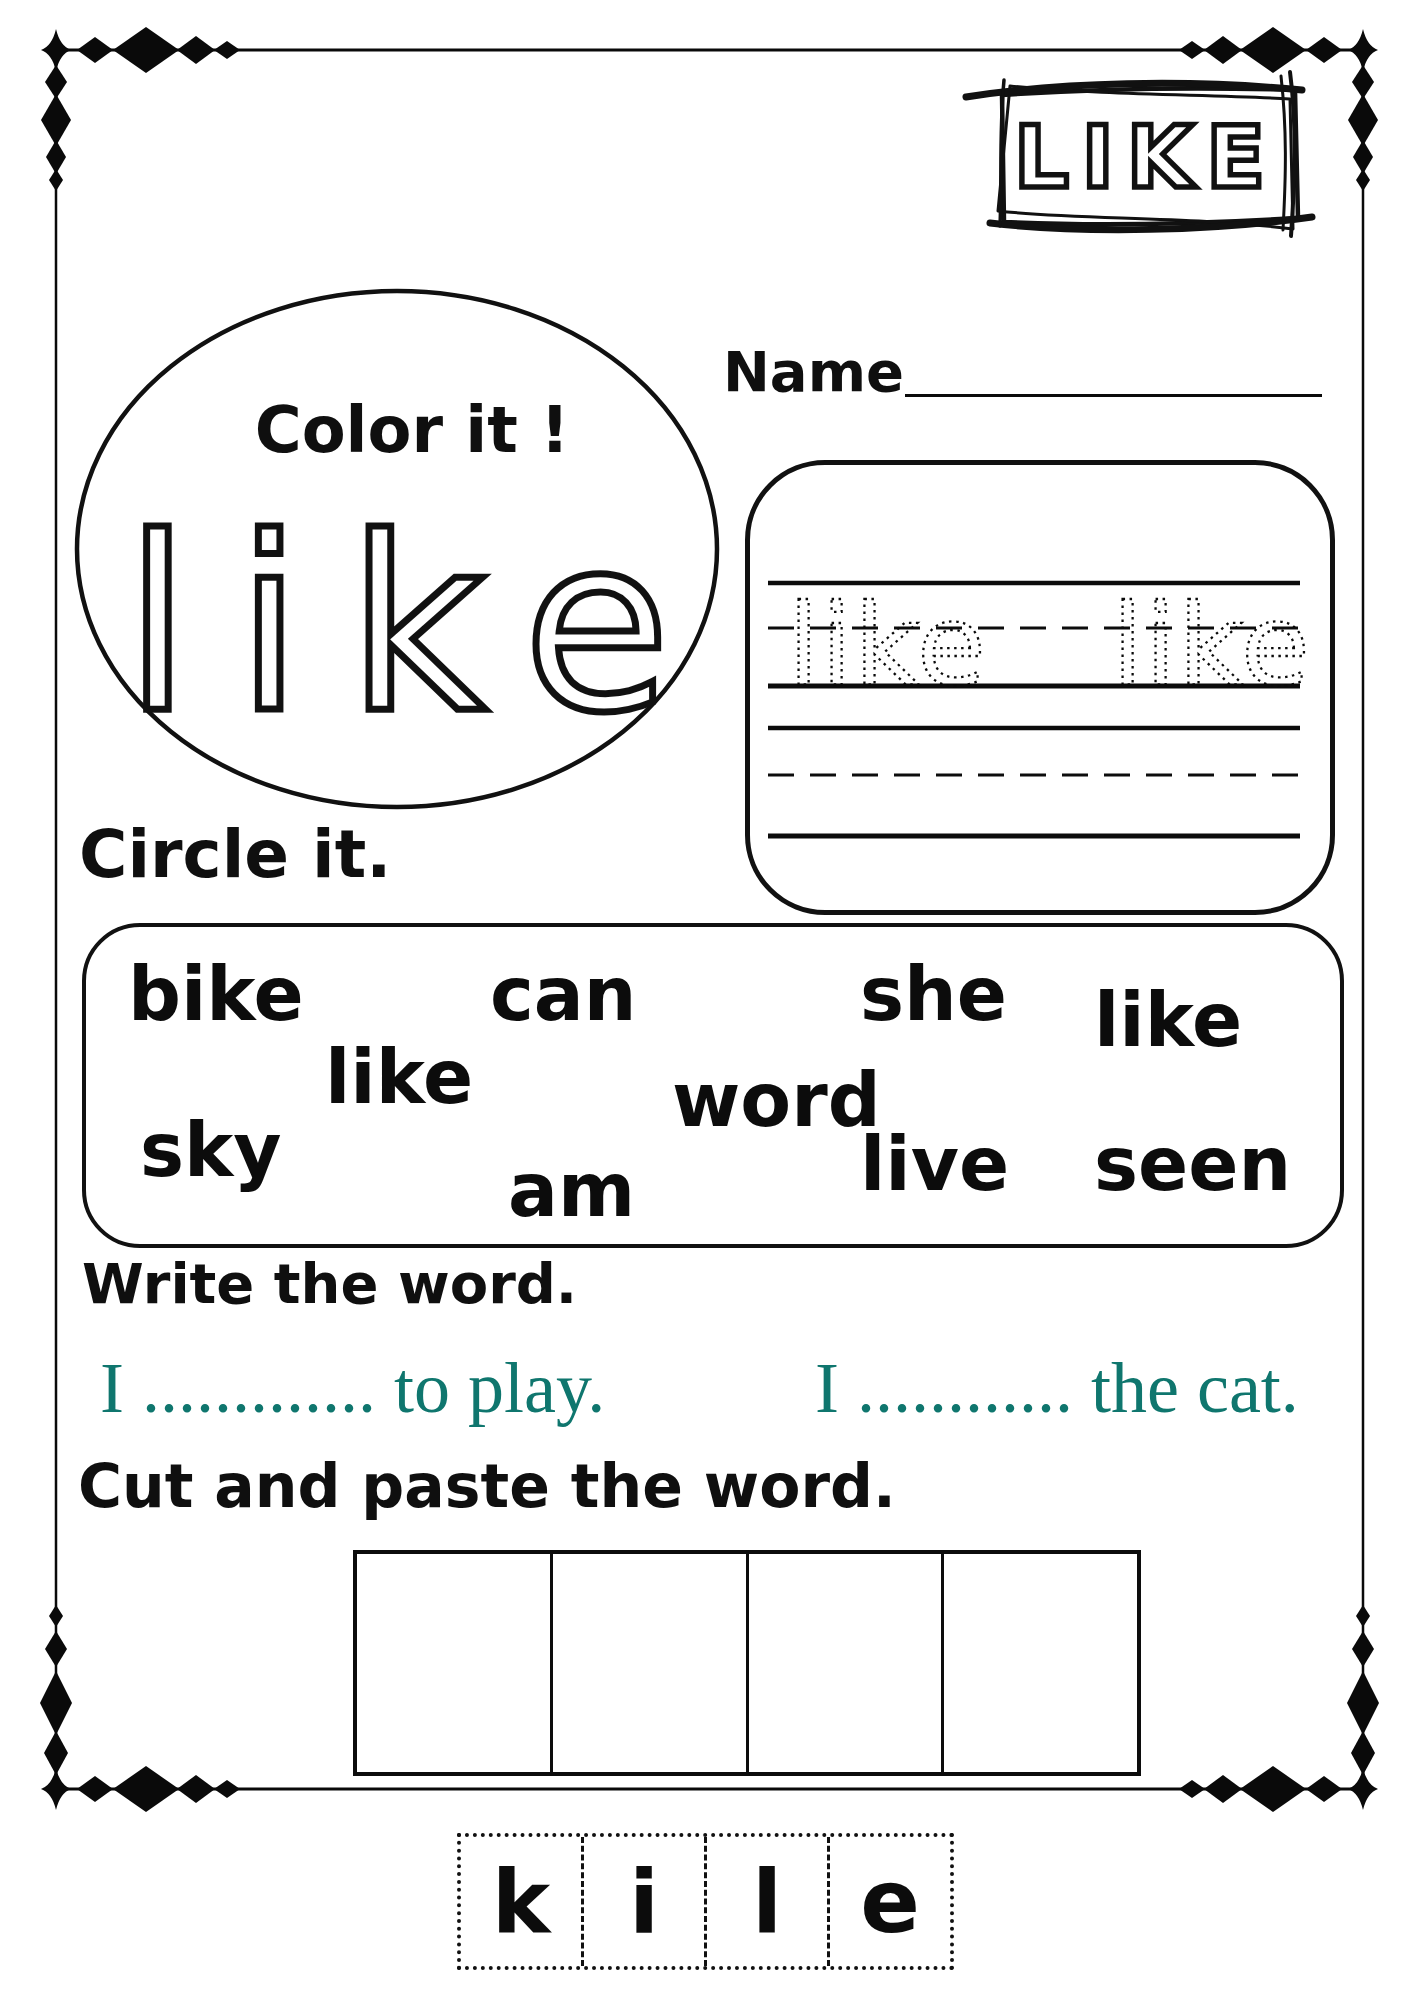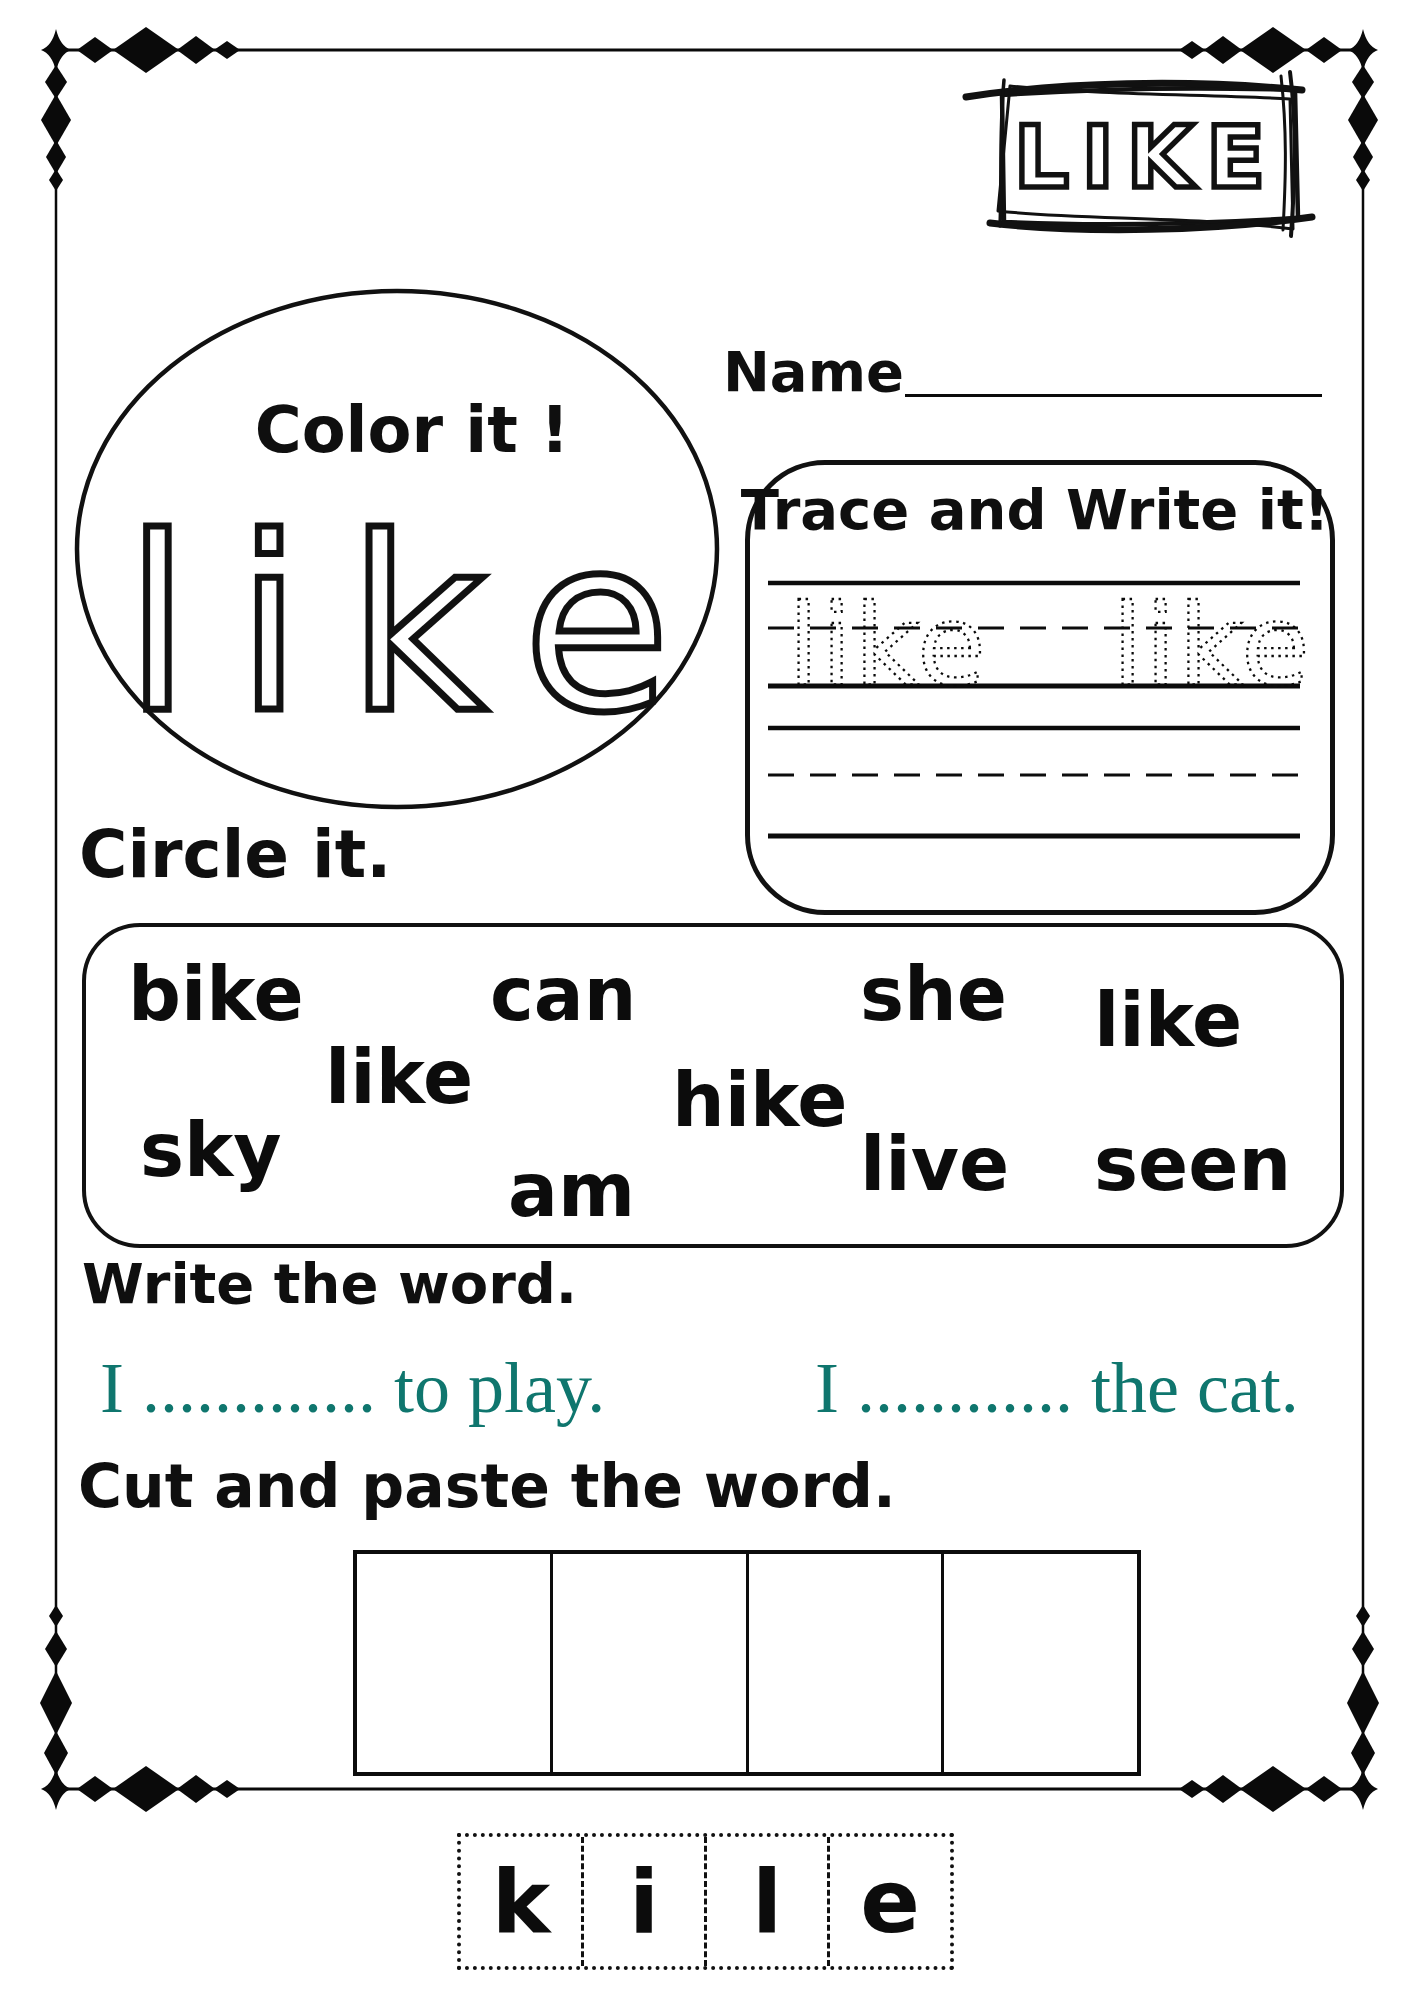--- a/index.html
+++ b/index.html
@@ -133,30 +133,29 @@
 
   <div class="abs" id="badge-word">LIKE</div>
 
   <div class="abs hdg" id="name-label">Name</div>
   <div class="abs" id="name-line"></div>
 
   <div class="abs hdg" id="color-heading">Color it !</div>
   <div class="abs" id="bubble-word">like</div>
 
   <div class="abs" id="trace-box"></div>
-  <div class="abs hdg" id="trace-heading">Trace and Write it!</div>
 
   <div class="abs hdg" id="circle-heading">Circle it.</div>
   <div class="abs" id="circle-box"></div>
   <div class="abs cword" style="left:128px;top:957px;">bike</div>
   <div class="abs cword" style="left:490px;top:957px;">can</div>
   <div class="abs cword" style="left:860px;top:957px;">she</div>
   <div class="abs cword" style="left:1094px;top:983px;">like</div>
   <div class="abs cword" style="left:325px;top:1040px;">like</div>
-  <div class="abs cword" style="left:672px;top:1063px;">hike</div>
+  <div class="abs cword" style="left:672px;top:1063px;">word</div>
   <div class="abs cword" style="left:140px;top:1113px;">sky</div>
   <div class="abs cword" style="left:468px;top:1153px;margin-left:40px;">am</div>
   <div class="abs cword" style="left:860px;top:1127px;">live</div>
   <div class="abs cword" style="left:1094px;top:1127px;">seen</div>
 
   <div class="abs hdg" id="write-heading">Write the word.</div>
   <div class="abs sentence" id="sentence-1">I ............. to play.</div>
   <div class="abs sentence" id="sentence-2">I ............ the cat.</div>
 
   <div class="abs hdg" id="cut-heading">Cut and paste the word.</div>

